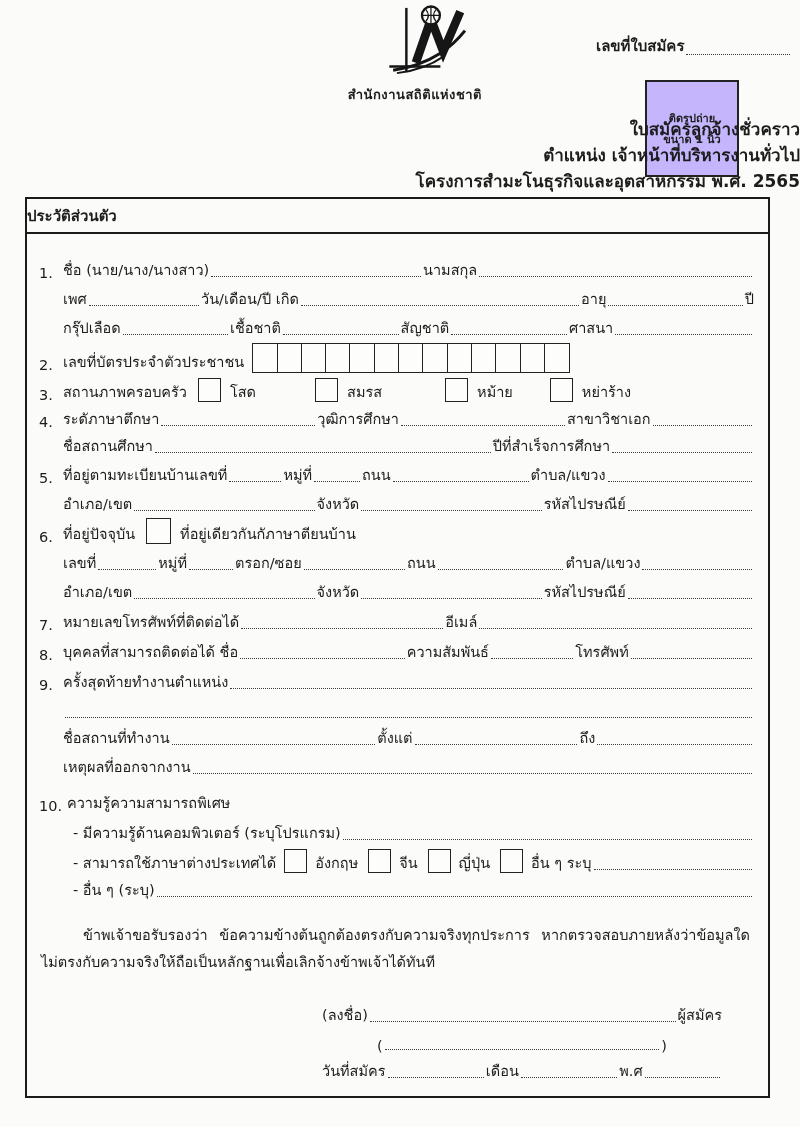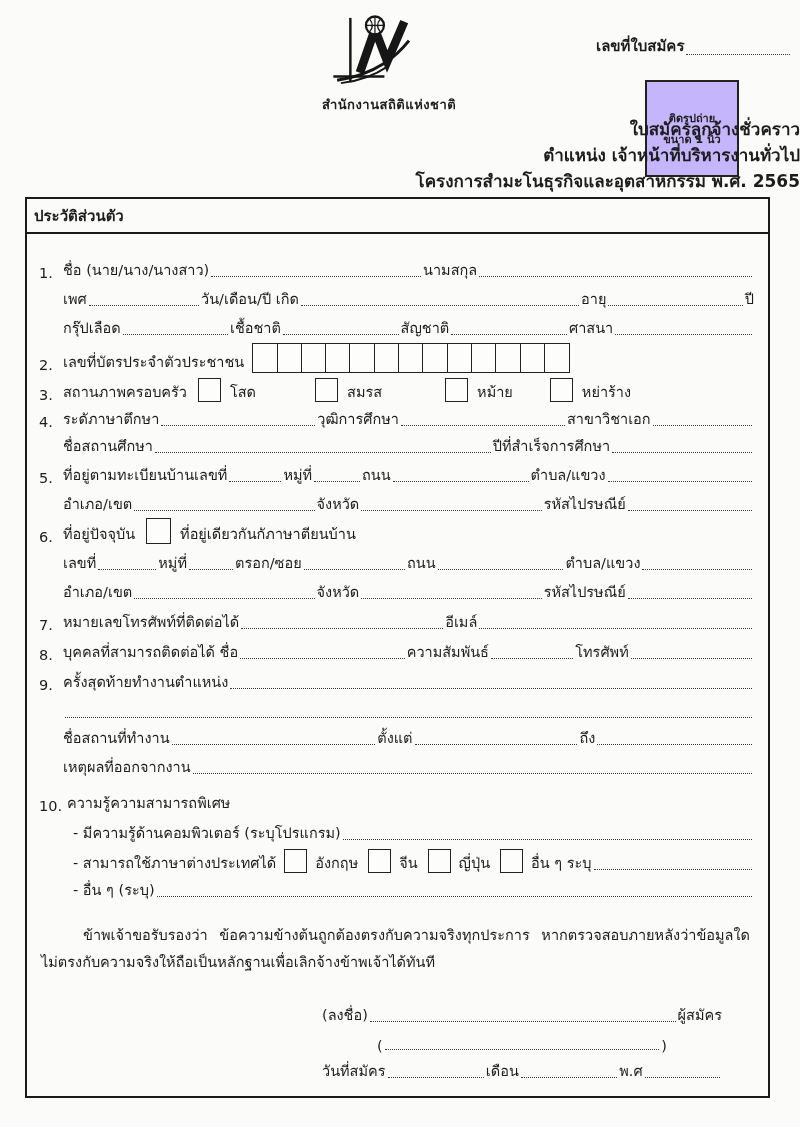--- a/index.html
+++ b/index.html
@@ -1,30 +1,30 @@
 <!DOCTYPE html>
 <html><head>
 <meta charset="utf-8">
 <style>
   html,body{margin:0;padding:0;background:#e8e8e6;}
   .page{position:relative;width:800px;height:1127px;margin:0 auto;background:#fbfbf9;
         font-family:"DejaVu Sans","Liberation Sans",sans-serif;color:#1c1c1c;overflow:hidden;}
   
   .appno{position:absolute;left:596px;top:34px;width:196px;font-size:15px;font-weight:600;display:flex;align-items:baseline;}
   .appno .dots{flex:1;margin-bottom:3px;}
-  .logo-wrap{position:absolute;left:322px;top:14px;width:160px;text-align:left;}
+  .logo-wrap{position:absolute;left:322px;top:4px;width:160px;text-align:right;}
   .logo-caption{font-size:13px;font-weight:bold;letter-spacing:.5px;margin-top:2px;}
   .photo-box{position:absolute;left:645px;top:80px;width:90px;height:93px;border:2px solid #222;
              display:flex;flex-direction:column;align-items:center;justify-content:center;gap:3px;
              font-size:11px;font-weight:600;background:#c4b5fd;}
   .titles{position:absolute;left:0;right:0;top:116px;text-align:center;}
   .titles .t{font-size:17px;font-weight:bold;line-height:26px;text-align:right;}
   
   .main-box{position:absolute;left:25px;top:197px;width:741px;height:897px;border:2px solid #1a1a1a;background:#fbfbf9;}
-  .section-head{font-size:15px;font-weight:bold;padding:5px 7px 4px;border-bottom:2px solid #1a1a1a;}
+  .section-head{font-size:15px;font-weight:bold;padding:5px 0 4px;border-bottom:2px solid #1a1a1a;}
   .content{padding:18px 14px 0 12px;font-size:14.5px;}
   .row{display:flex;align-items:flex-end;height:29px;}
   .num{flex:0 0 24px;}
   .num10{flex:0 0 28px;}
   .ind{flex:0 0 24px;}
   .ind2{flex:0 0 34px;}
   .lbl{white-space:nowrap;}
   .dots{border-bottom:1.6px dotted #3a3a3a;align-self:flex-end;margin:0 2px 4px 2px;min-width:18px;}
   .cb{flex:0 0 21px;height:22px;border:1.7px solid #222;align-self:flex-end;margin:0 9px 1px 11px;background:#fdfdfc;}
   .idrow{display:flex;margin-left:8px;align-self:flex-end;margin-bottom:0px;}

